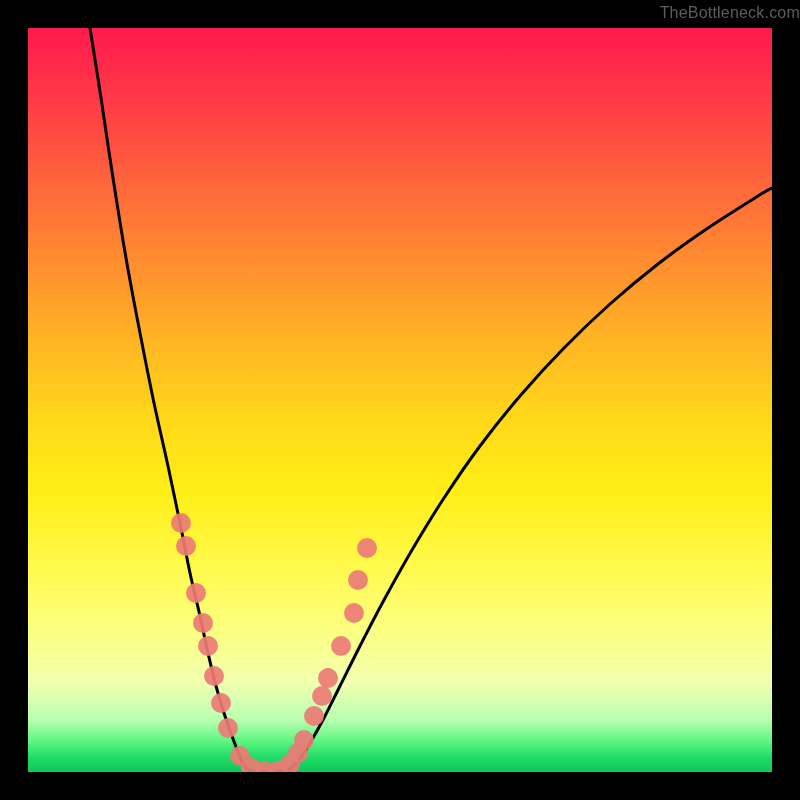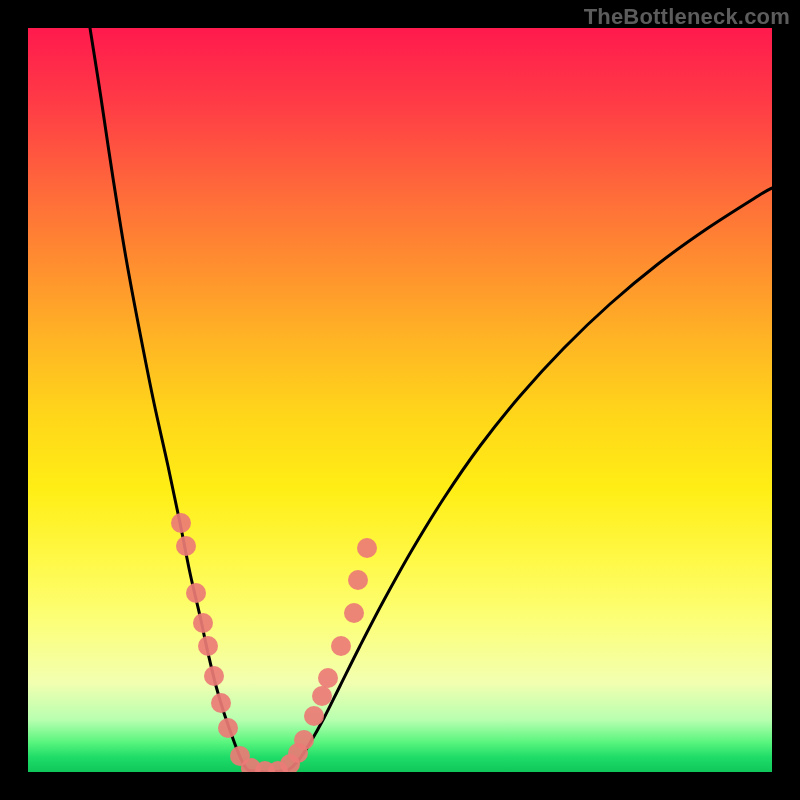--- a/index.html
+++ b/index.html
@@ -30,25 +30,25 @@
       #f2ffb0 88%,
       #b8ffb0 93%,
       #59f57e 96%,
       #1fdc68 98%,
       #0fc75a 100%
     );
   }
   .watermark {
     position: absolute;
     top: 4px;
-    right: 10px;
+    right: 0;
     color: #5c5c5c;
-    font-size: 22px;
+    font-size: 16px;
     letter-spacing: 0.2px;
-    font-weight: 700;
+    font-weight: 400;
   }
   svg.curve {
     position: absolute;
     left: 0;
     top: 0;
   }
 </style>
 </head>
 <body>
 

